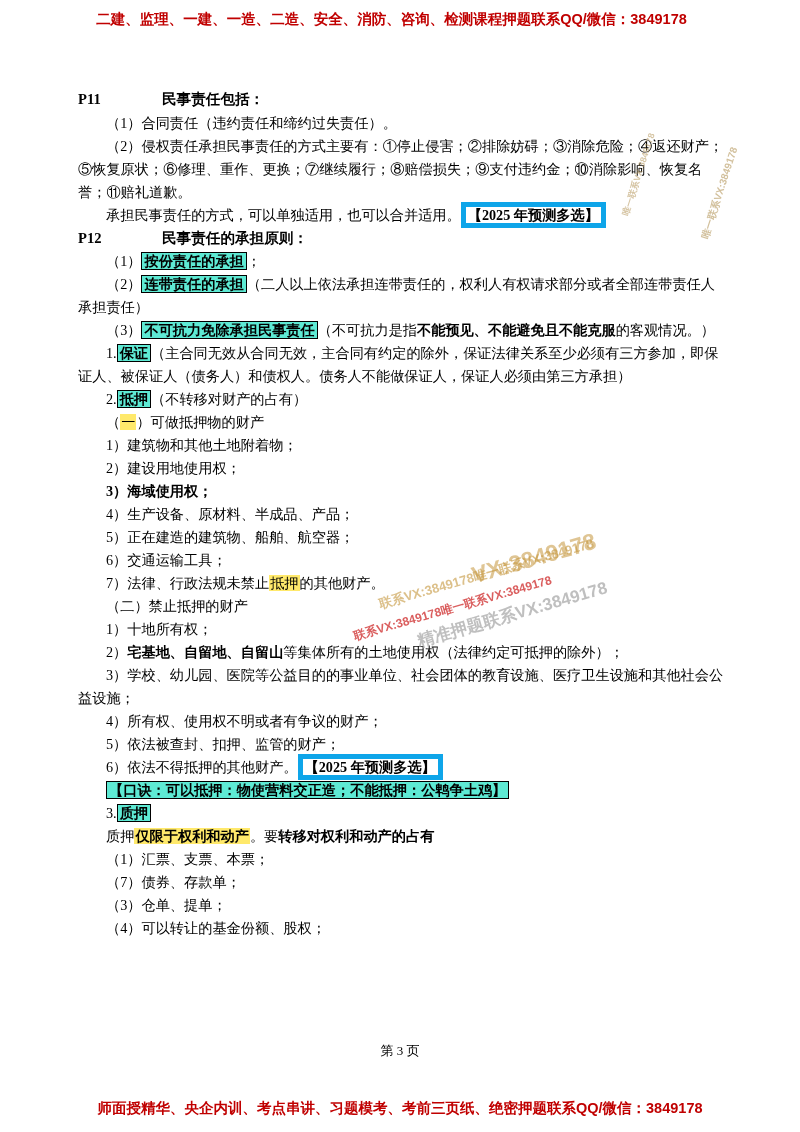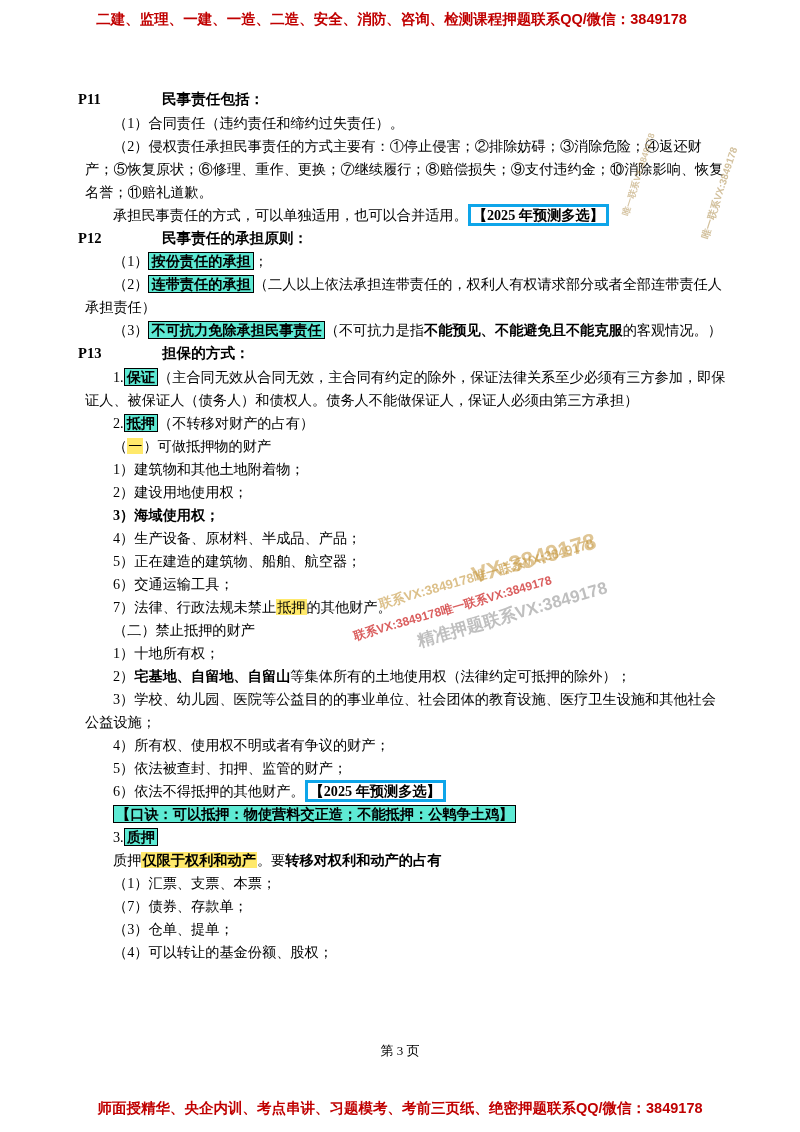--- a/index.html
+++ b/index.html
@@ -65,33 +65,33 @@
   .plabel {
     font-weight: bold;
     font-size: 14.6px;
     width: 44px;
     flex: 0 0 44px;
   }
   .ptext {
     font-weight: bold;
     font-size: 14.6px;
   }
-  .i1 { text-indent: 28px; margin-left: 7px; }
+  .i1 { text-indent: 28px; }
   .hl {
     background: #ffe96b;
     padding: 0 1px;
   }
   .hl-box {
     background: #5eead4;
     border: 1px solid #000;
     padding: 0 2px;
     font-weight: bold;
   }
   .bx {
-    border: 3px solid #0ea5e9;
+    border: 5px solid #0ea5e9;
     padding: 0 2px;
   }
   .b { font-weight: bold; }
   .pagenum {
     position: absolute;
     top: 1042px;
     left: 0;
     width: 800px;
     text-align: center;
     font-size: 13px;
@@ -166,24 +166,20 @@
     <div class="line i1">承担民事责任的方式，可以单独适用，也可以合并适用。<span class="bx b">【2025 年预测多选】</span></div>
 
     <div class="line ind-head">
       <span class="plabel">P12</span>
       <span class="ptext">民事责任的承担原则：</span>
     </div>
     <div class="line i1">（1）<span class="hl-box">按份责任的承担</span>；</div>
     <div class="line i1">（2）<span class="hl-box">连带责任的承担</span>（二人以上依法承担连带责任的，权利人有权请求部分或者全部连带责任人承担责任）</div>
     <div class="line i1">（3）<span class="hl-box">不可抗力免除承担民事责任</span>（不可抗力是指<span class="b">不能预见、不能避免且不能克服</span>的客观情况。）</div>
 
-    <div class="line ind-head">
-      <span class="plabel">P13</span>
-      <span class="ptext">担保的方式：</span>
-    </div>
     <div class="line i1">1.<span class="hl-box">保证</span>（主合同无效从合同无效，主合同有约定的除外，保证法律关系至少必须有三方参加，即保证人、被保证人（债务人）和债权人。债务人不能做保证人，保证人必须由第三方承担）</div>
     <div class="line i1">2.<span class="hl-box">抵押</span>（不转移对财产的占有）</div>
     <div class="line i1">（<span class="hl">一</span>）可做抵押物的财产</div>
     <div class="line i1">1）建筑物和其他土地附着物；</div>
     <div class="line i1">2）建设用地使用权；</div>
     <div class="line i1 b">3）海域使用权；</div>
     <div class="line i1">4）生产设备、原材料、半成品、产品；</div>
     <div class="line i1">5）正在建造的建筑物、船舶、航空器；</div>
     <div class="line i1">6）交通运输工具；</div>
     <div class="line i1">7）法律、行政法规未禁止<span class="hl">抵押</span>的其他财产。</div>

